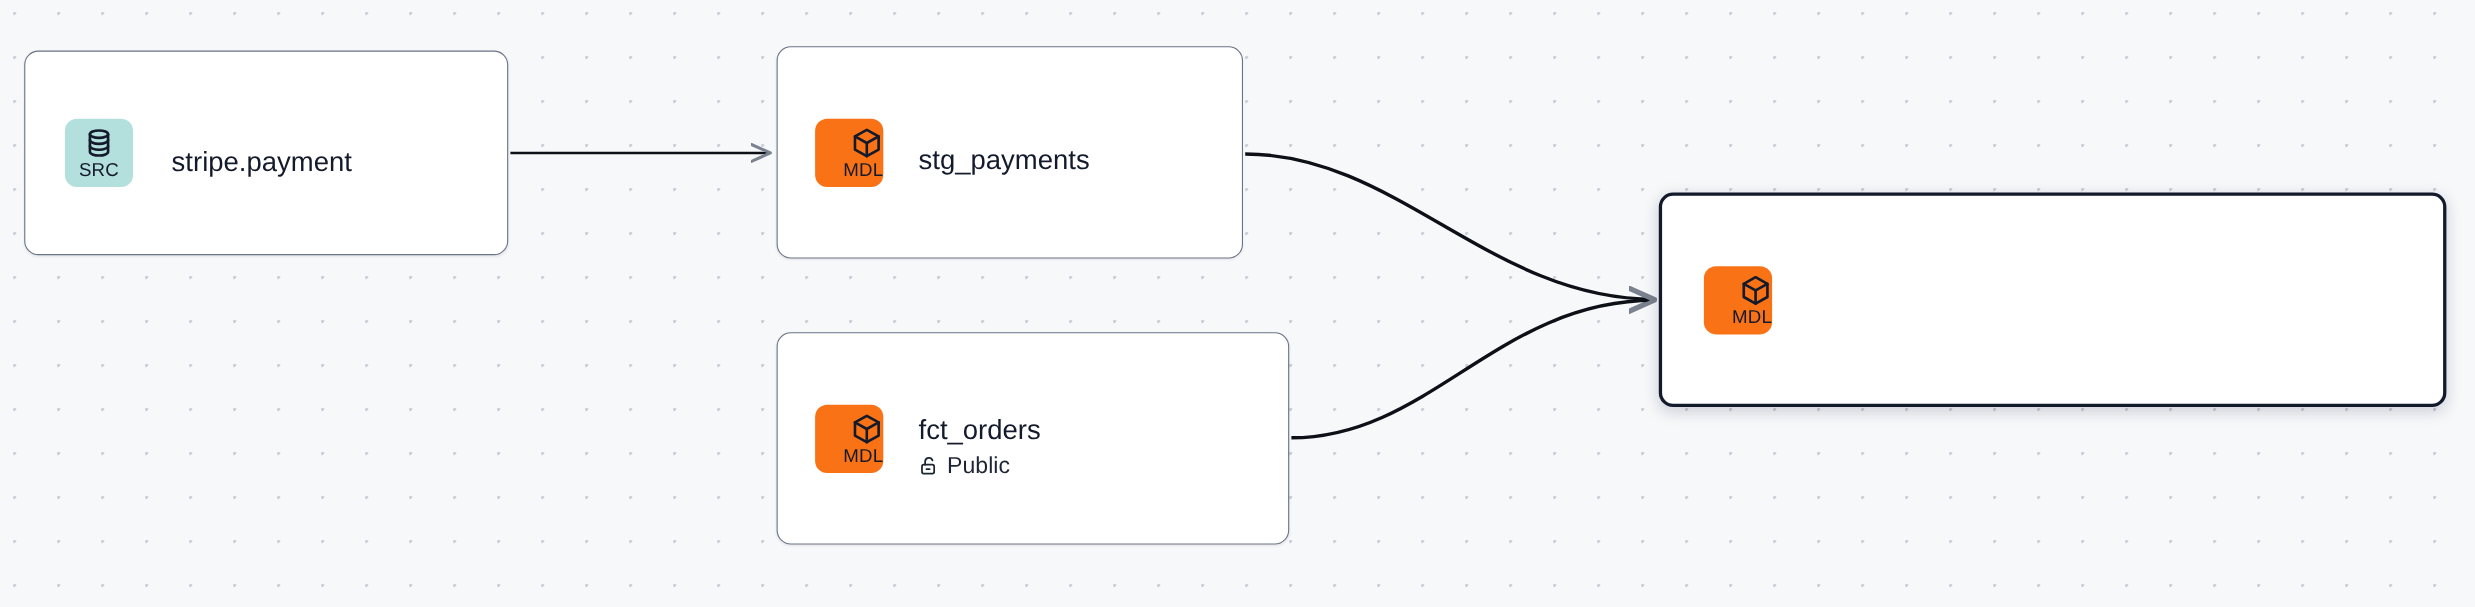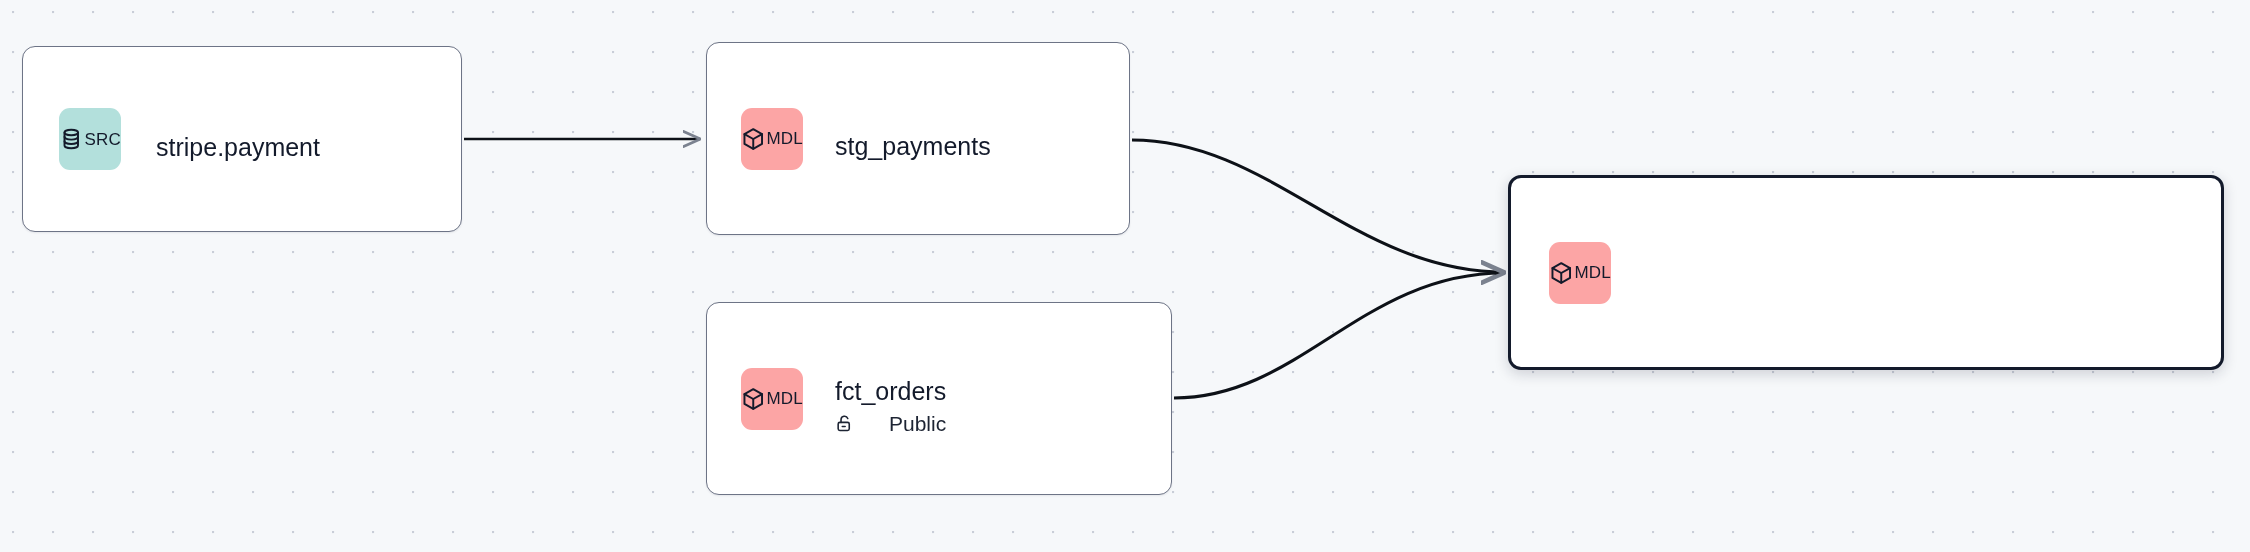--- a/index.html
+++ b/index.html
@@ -49,26 +49,27 @@
     border-radius: 13px;
     box-shadow: 0 4px 14px rgba(24,30,48,0.18);
   }
 
   .badge {
     width: 62px;
     height: 62px;
     border-radius: 11px;
     flex: 0 0 auto;
     display: flex;
+    flex-direction: column;
     align-items: center;
     justify-content: center;
     gap: 1px;
   }
   .badge.src { background: #b3e0dc; }
-  .badge.mdl { background: #fca5a5; }
+  .badge.mdl { background: #f97316; align-items: flex-end; }
 
   .badge svg { display: block; }
 
   .badge-text {
     font-size: 17px;
     line-height: 1;
     color: #131a2b;
     font-family: "Liberation Sans", sans-serif;
     letter-spacing: 0.2px;
   }
@@ -90,21 +91,20 @@
 
   .node-sub {
     display: flex;
     align-items: center;
     gap: 7px;
     font-size: 21px;
     line-height: 1.2;
     color: #1d2433;
     margin-top: 5px;
     white-space: nowrap;
-    justify-content: space-between;
   }
   .node-sub svg { display: block; flex: 0 0 auto; }
 
   
   #node-src       { left: 22px;   top: 46px;  width: 440px; height: 186px; padding-left: 36px; gap: 35px; }
   #node-stg       { left: 706px;  top: 42px;  width: 424px; height: 193px; padding-left: 34px; gap: 32px; }
   #node-fct       { left: 706px;  top: 302px; width: 466px; height: 193px; padding-left: 34px; gap: 32px; }
   #node-agg       { left: 1508px; top: 175px; width: 716px; height: 195px; padding-left: 38px; gap: 36px; }
 </style>
 </head>

